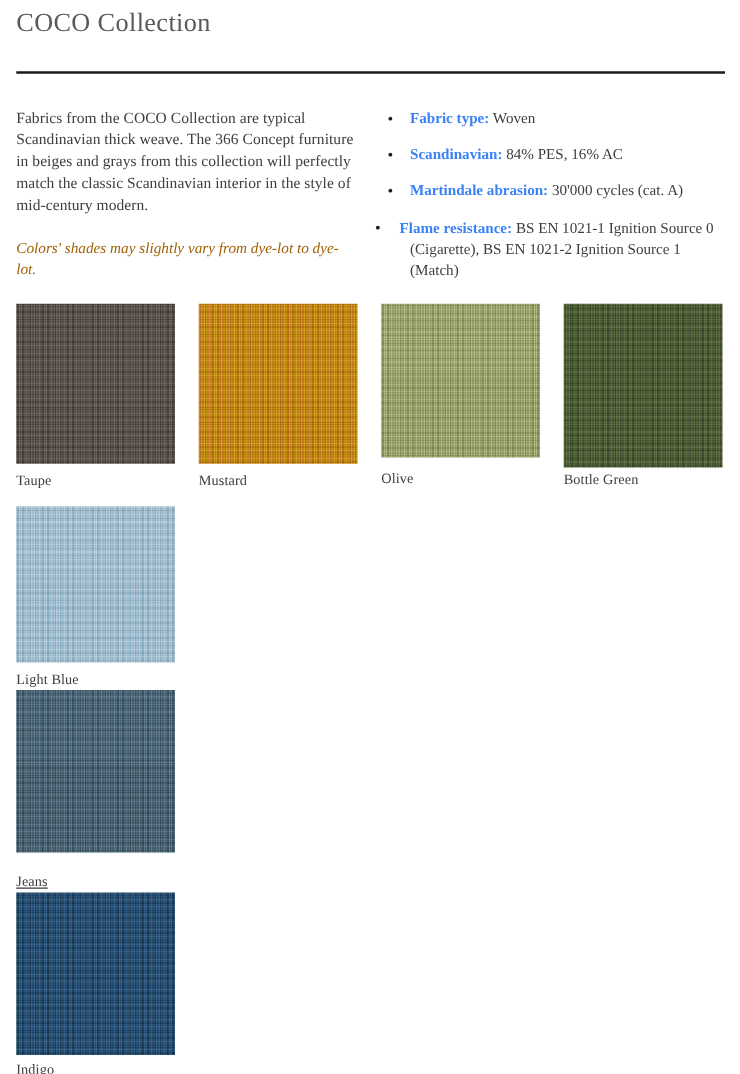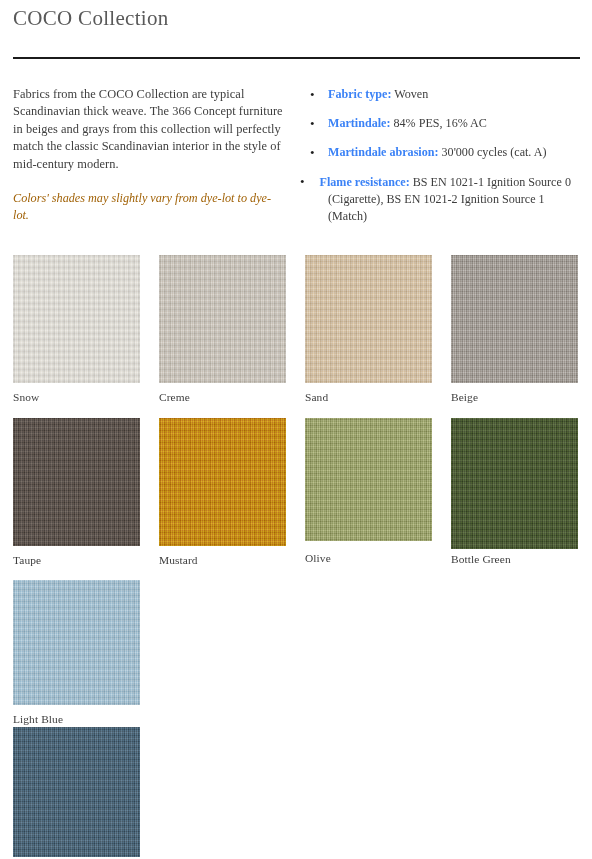--- a/index.html
+++ b/index.html
@@ -77,21 +77,21 @@
     padding: 0;
   }
   ul.specs li {
     position: relative;
     padding-left: 28px;
     font-size: 12.1px;
     line-height: 17px;
     color: #3d3d3d;
     margin-bottom: 12px;
   }
-  ul.specs li:last-child { margin-bottom: 12px; }
+  ul.specs li:last-child { margin-bottom: 0; }
   ul.specs li .bullet {
     position: absolute;
     left: 10px;
     top: 0px;
     font-size: 13px;
     line-height: 17px;
     color: #1d1d1d;
   }
   ul.specs li .spec-label {
     font-weight: bold;
@@ -189,47 +189,29 @@
   <div class="intro">
 
     <div class="intro-left">
       <p class="para">Fabrics from the COCO Collection are typical Scandinavian thick weave. The 366 Concept furniture in beiges and grays from this collection will perfectly match the classic Scandinavian interior in the style of mid-century modern.</p>
       <p class="para-note">Colors' shades may slightly vary from dye-lot to dye-lot.</p>
     </div>
 
     <div class="intro-right">
       <ul class="specs" id="spec-list">
           <li><span class="bullet">•</span><span class="spec-label">Fabric type:</span><span class="spec-value"> Woven</span></li>
-          <li><span class="bullet">•</span><span class="spec-label">Martindale:</span><span class="spec-value"> 84% PES, 16% AC</span></li>
+          <li><span class="bullet">•</span><span class="spec-label">Scandinavian:</span><span class="spec-value"> 84% PES, 16% AC</span></li>
           <li><span class="bullet">•</span><span class="spec-label">Martindale abrasion:</span><span class="spec-value"> 30'000 cycles (cat. A)</span></li>
           <li class="wrap"><span class="bullet">•</span><span class="spec-label">Flame resistance:</span><span class="spec-value"> BS EN 1021-1 Ignition Source 0 (Cigarette), BS EN 1021-2 Ignition Source 1 (Match)</span></li>
         </ul>
     </div>
 
   </div>
 
   <div class="swatch-grid" id="swatch-grid">
-      <div class="swatch-row row-1">
-        <div class="swatch-cell cell-snow">
-          <div class="swatch" style="background-color: rgb(228, 225, 218);"></div>
-          <div class="swatch-label">Snow</div>
-        </div>
-        <div class="swatch-cell cell-creme">
-          <div class="swatch" style="background-color: rgb(205, 199, 189);"></div>
-          <div class="swatch-label">Creme</div>
-        </div>
-        <div class="swatch-cell cell-sand">
-          <div class="swatch" style="background-color: rgb(217, 196, 166);"></div>
-          <div class="swatch-label">Sand</div>
-        </div>
-        <div class="swatch-cell cell-beige">
-          <div class="swatch" style="background-color: rgb(163, 157, 150);"></div>
-          <div class="swatch-label">Beige</div>
-        </div>
-      </div>
       <div class="swatch-row row-2">
         <div class="swatch-cell cell-taupe">
           <div class="swatch" style="background-color: rgb(86, 77, 70);"></div>
           <div class="swatch-label">Taupe</div>
         </div>
         <div class="swatch-cell cell-mustard">
           <div class="swatch" style="background-color: rgb(200, 135, 13);"></div>
           <div class="swatch-label">Mustard</div>
         </div>
         <div class="swatch-cell cell-olive">

